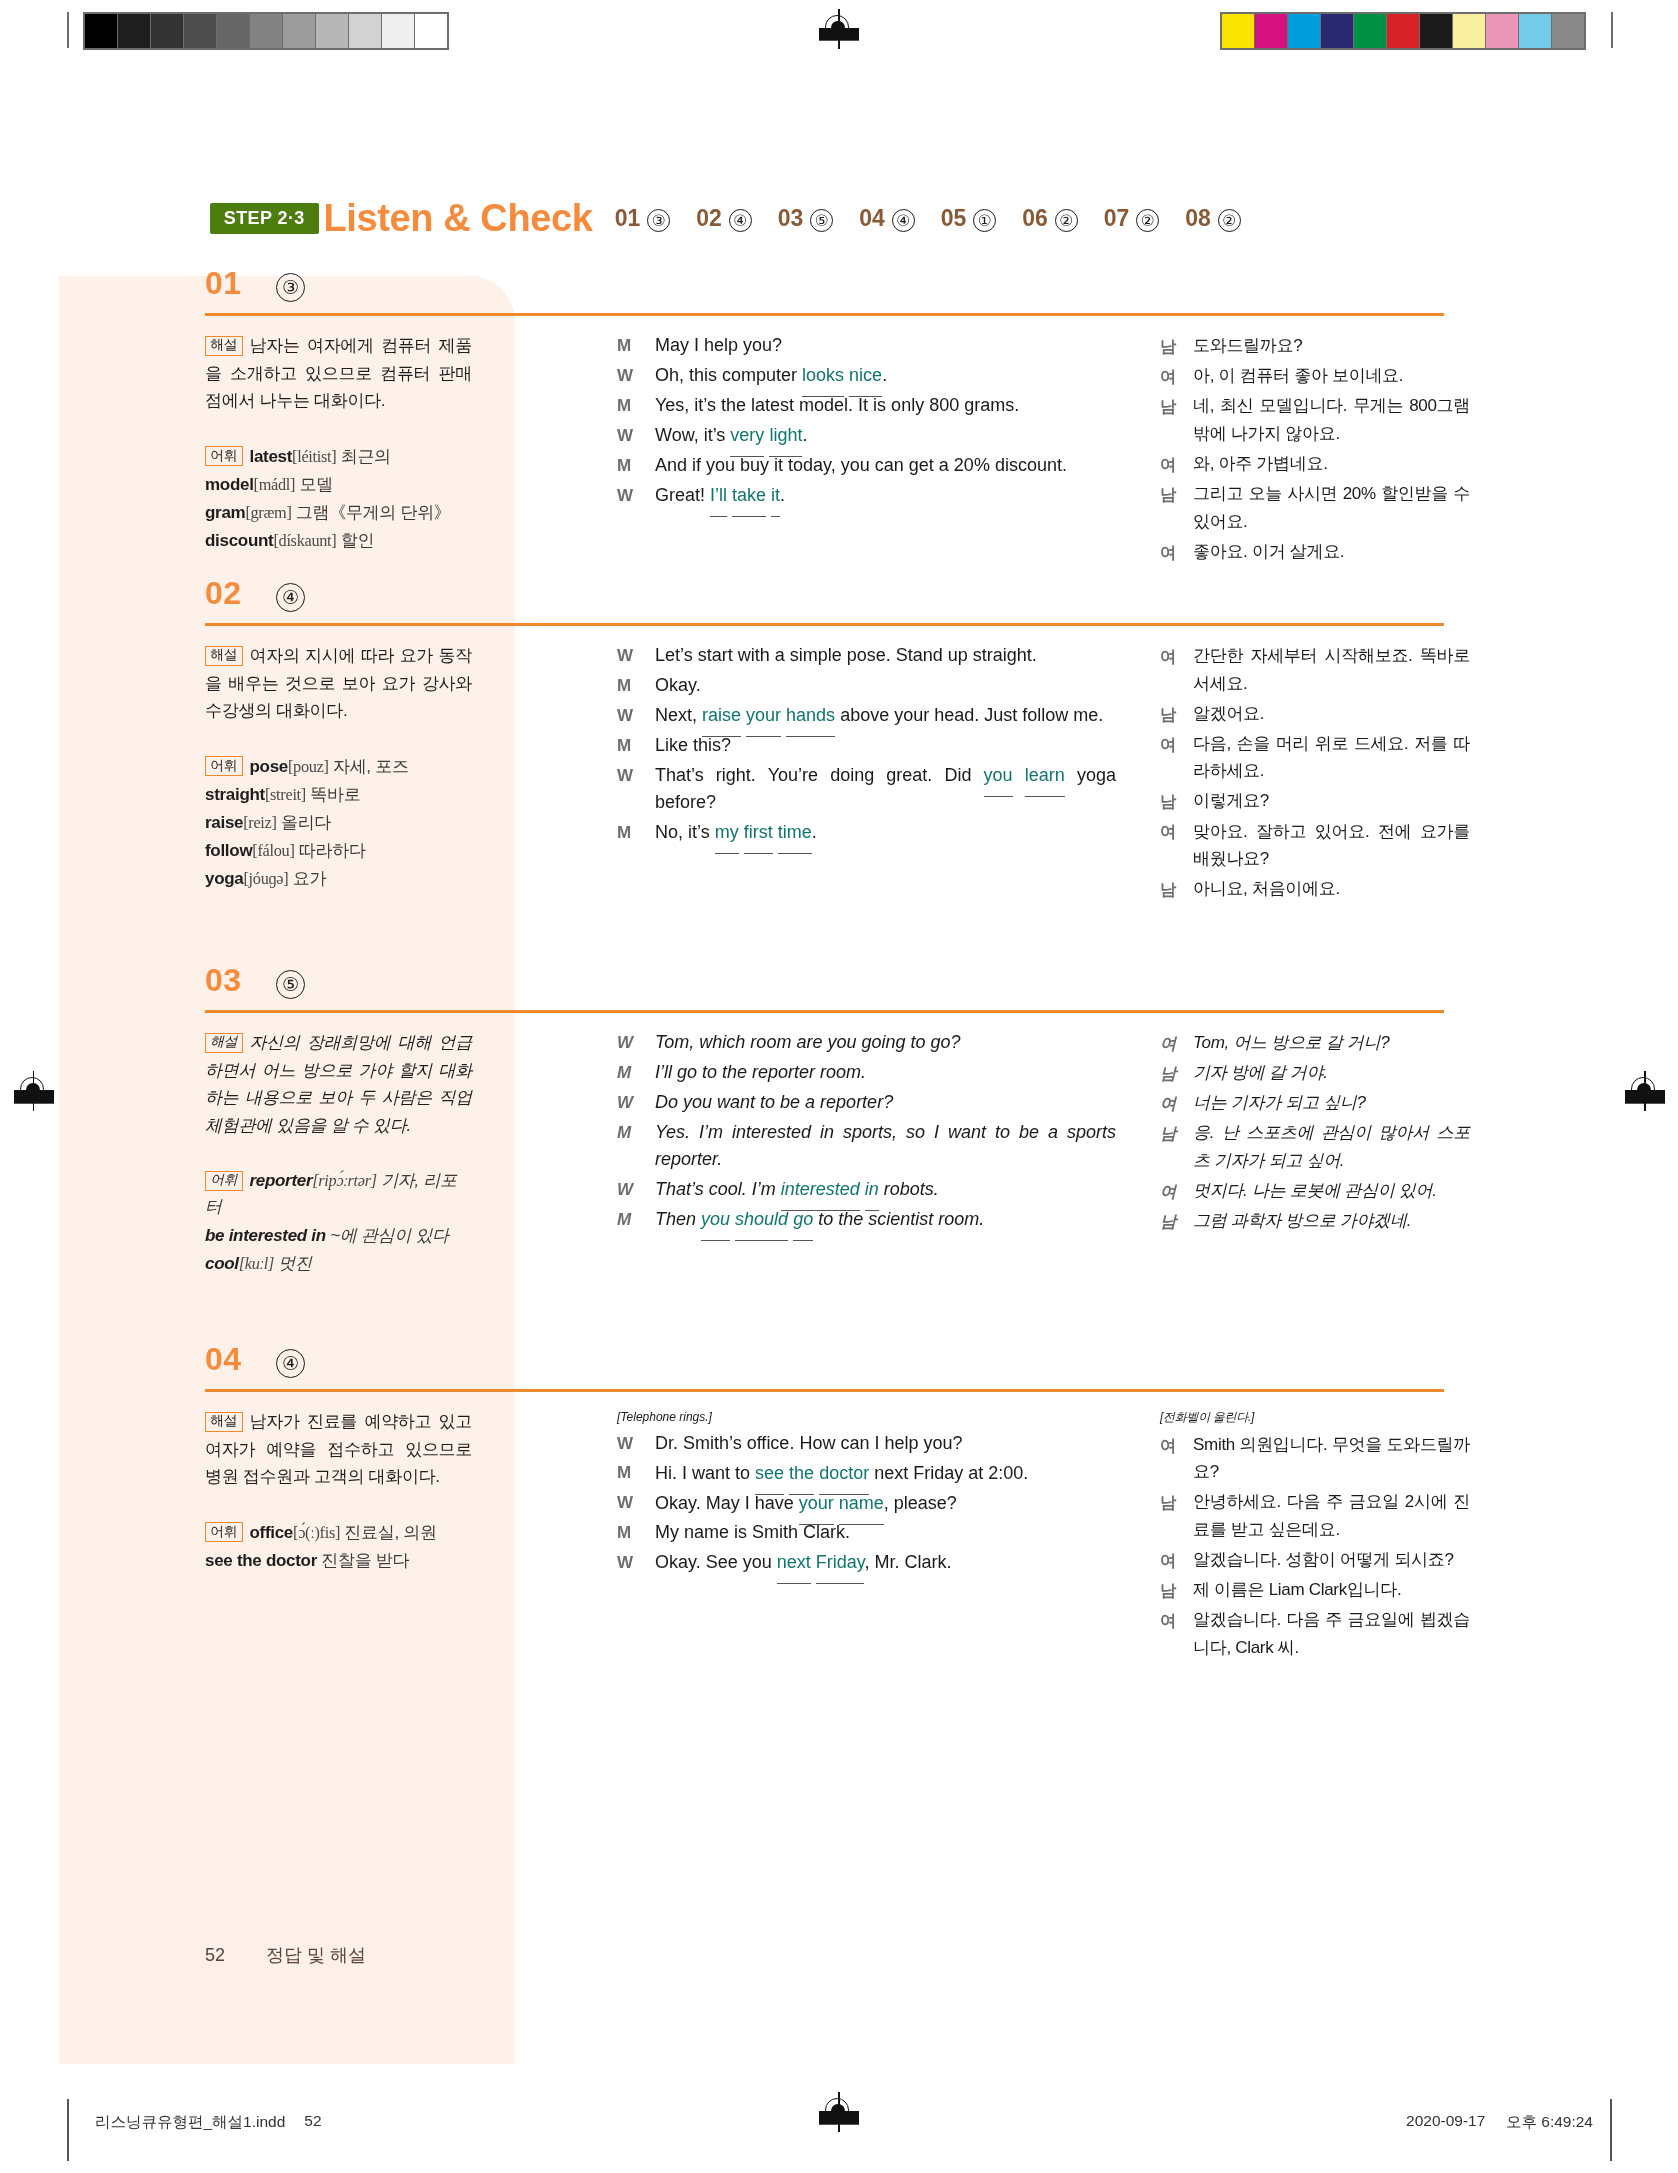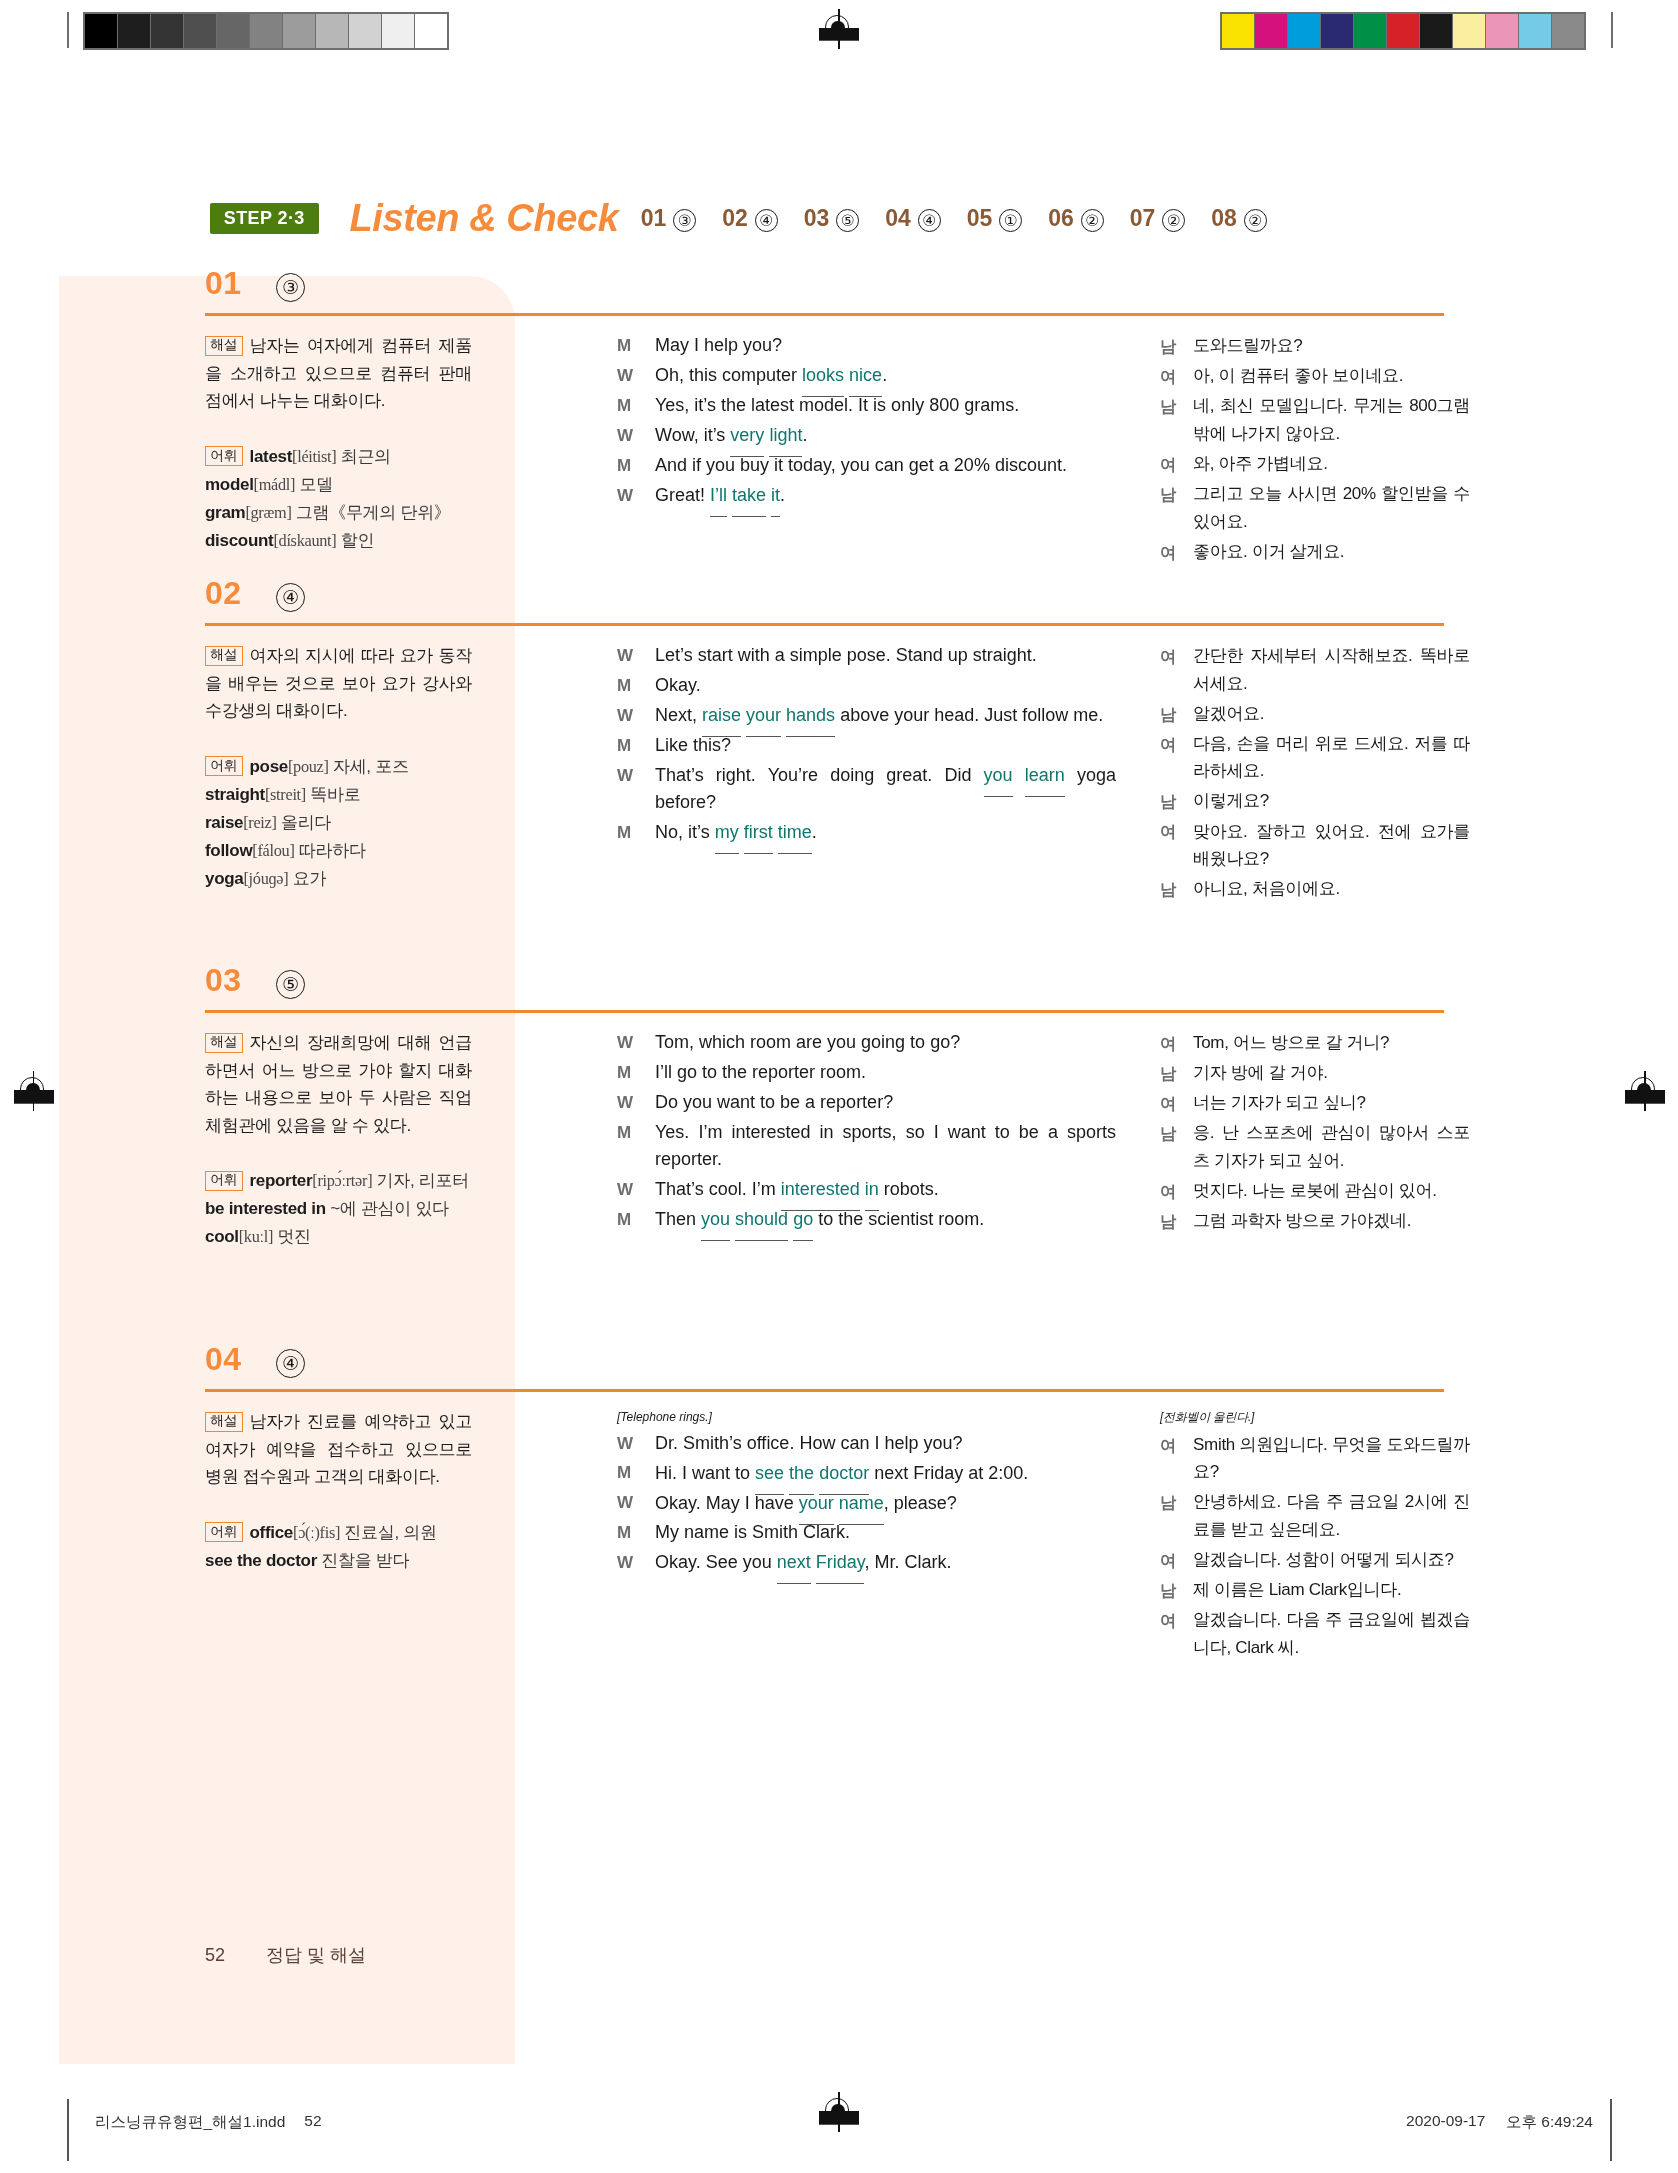--- a/index.html
+++ b/index.html
@@ -90,23 +90,22 @@
     letter-spacing: 0.4px;
     padding: 6px 13.8px 6.9px;
     border-radius: 2px;
     line-height: 1;
   }
   .hdr-title {
     color: #f68b3c;
     font-size: 38px;
     font-weight: bold;
     letter-spacing: -0.4px;
-    margin-left: 31px;
+    margin-left: 5px;
     margin-right: 22.4px;
-    font-style: italic;
   }
   .ans-chip { display: flex; align-items: baseline; margin-right: 26px; }
   .ans-chip .n {
     color: #8a5a36;
     font-size: 23px;
     font-weight: bold;
     margin-right: 6.9px;
   }
   .circ {
     display: inline-flex;
@@ -469,21 +468,21 @@
             </div>
           </div>
         </div>
       </div>
       <div class="qblock" style="top: 903px;">
         <div class="q-head">
           <div class="q-num">03</div>
           <div class="q-ans"><span class="circ" style="width: 29px; height: 29px; font-size: 19px;">⑤</span></div>
           <div class="q-rule"></div>
         </div>
-        <div class="q-cols" style="height: 361px;">
+        <div class="q-cols" style="height: 361px; font-style: italic;">
           <div class="col-note">
             <p class="note-para"><span class="tag">해설</span>자신의 장래희망에 대해 언급하면서 어느 방으로 가야 할지 대화하는 내용으로 보아 두 사람은 직업체험관에 있음을 알 수 있다.</p>
             <div class="voca">
               <div class="vrow"><span class="tag">어휘</span><span class="w">reporter</span><span class="ipa">[ripɔ́ːrtər]</span><span class="kr">기자, 리포터</span></div>
               <div class="vrow"><span class="w">be interested in</span><span class="kr">~에 관심이 있다</span></div>
               <div class="vrow"><span class="w">cool</span><span class="ipa">[kuːl]</span><span class="kr">멋진</span></div>
             </div>
           </div>
           <div class="col-en dlg">
             <div class="dline">

